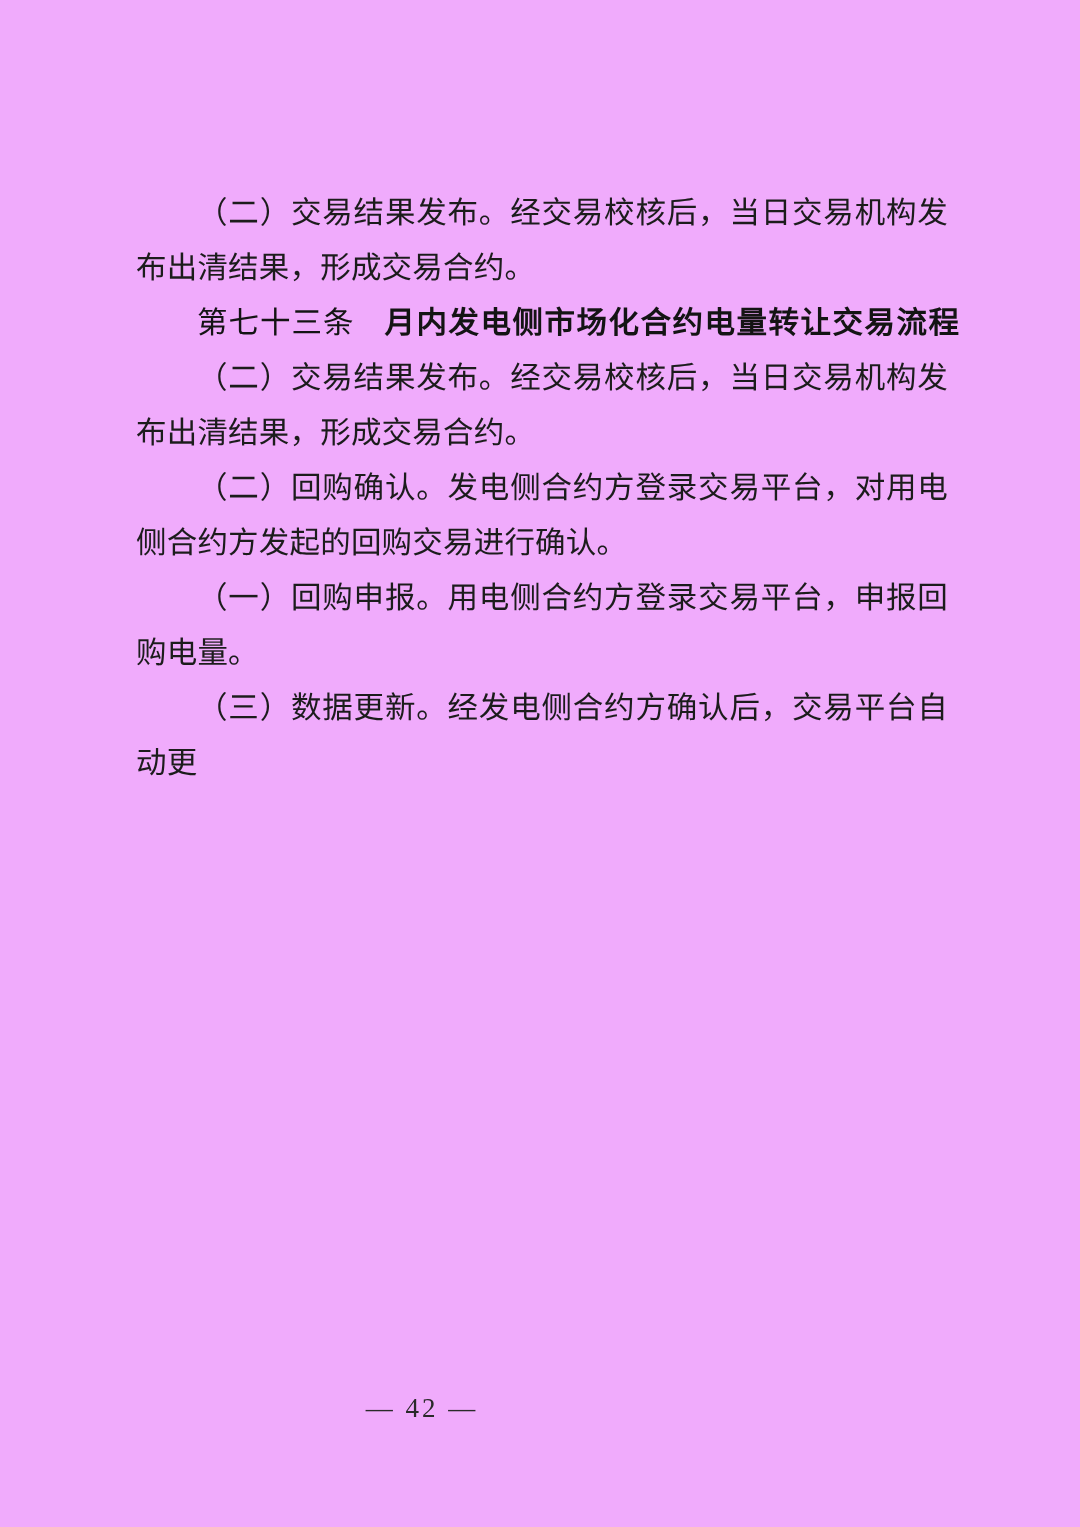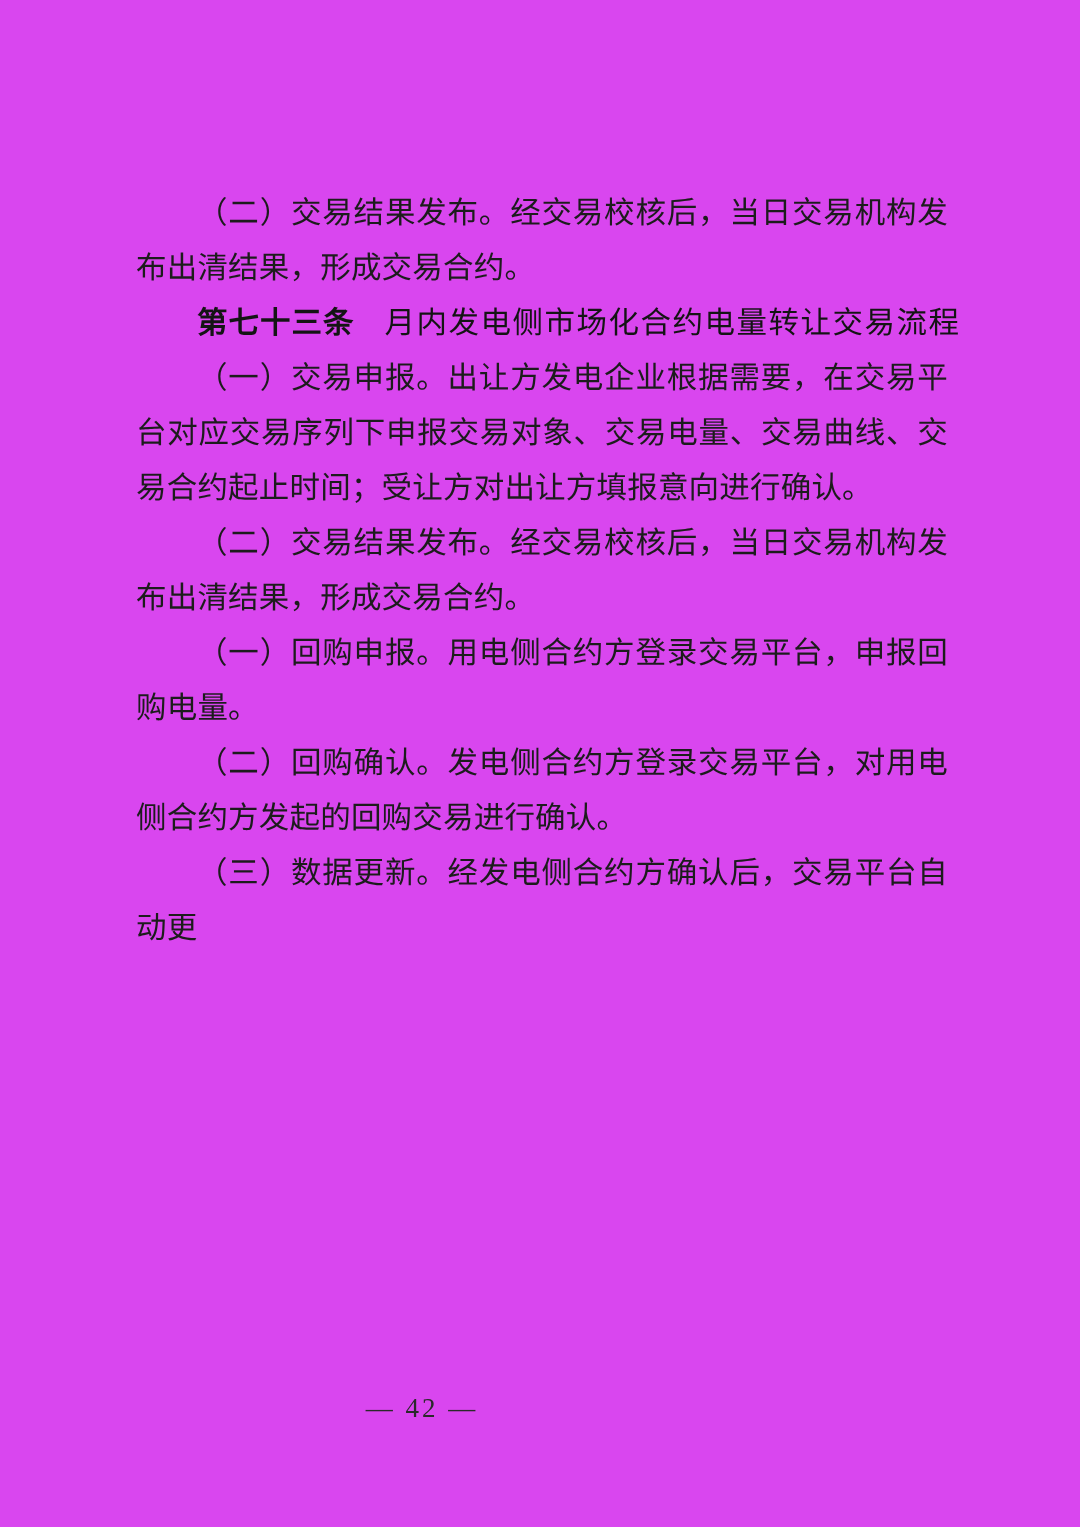--- a/index.html
+++ b/index.html
@@ -5,21 +5,21 @@
   html, body {
     margin: 0;
     padding: 0;
     background: #ffffff;
   }
 
   .page {
     position: relative;
     width: 1080px;
     height: 1527px;
-    background: #d946ef;
+    background: #f0abfc;
     margin: 0 auto;
     overflow: hidden;
     font-family: "Liberation Serif", "DejaVu Serif", serif;
     color: #1a1a1a;
   }
 
   .content {
     position: absolute;
     left: 136px;
     top: 186px;
@@ -44,31 +44,31 @@
     font-size: 30.5px;
     line-height: 55px;
     margin: 0;
     text-indent: 61px;
     letter-spacing: 0.2px;
     white-space: nowrap;
     color: #141414;
   }
 
   .article-no {
-    font-weight: 700;
+    font-weight: 400;
     letter-spacing: 1px;
   }
 
   .article-gap {
     display: inline-block;
     width: 30px;
   }
 
   .article-title {
-    font-weight: 400;
+    font-weight: 700;
     letter-spacing: 1.5px;
   }
 
   .footer {
     position: absolute;
     left: 0;
     top: 1388px;
     width: 1080px;
     text-align: center;
     font-size: 27px;
@@ -88,29 +88,28 @@
 
   <div class="content">
 
     <p class="para">（二）交易结果发布。经交易校核后，当日交易机构发布出清结果，形成交易合约。</p>
 
     <p class="article-heading">
       <span class="article-no">第七十三条</span><span class="article-gap"></span><span class="article-title">月内发电侧市场化合约电量转让交易流程</span>
     </p>
 
 
-    <p class="para">（一）交易申报。出让方发电企业根据需要，在交易平台对应交易序列下申报交易对象、交易电量、交易曲线、交易合约起止时间；受让方对出让方填报意向进行确认。</p>
 
     <p class="para">（二）交易结果发布。经交易校核后，当日交易机构发布出清结果，形成交易合约。</p>
 
 
 
+    <p class="para">（二）回购确认。发电侧合约方登录交易平台，对用电侧合约方发起的回购交易进行确认。</p>
+
     <p class="para">（一）回购申报。用电侧合约方登录交易平台，申报回购电量。</p>
-
-    <p class="para">（二）回购确认。发电侧合约方登录交易平台，对用电侧合约方发起的回购交易进行确认。</p>
 
     <p class="para">（三）数据更新。经发电侧合约方确认后，交易平台自动更</p>
 
   </div>
 
   <div class="footer">— 42 —</div>
 
 </div>
 
 </body></html>

